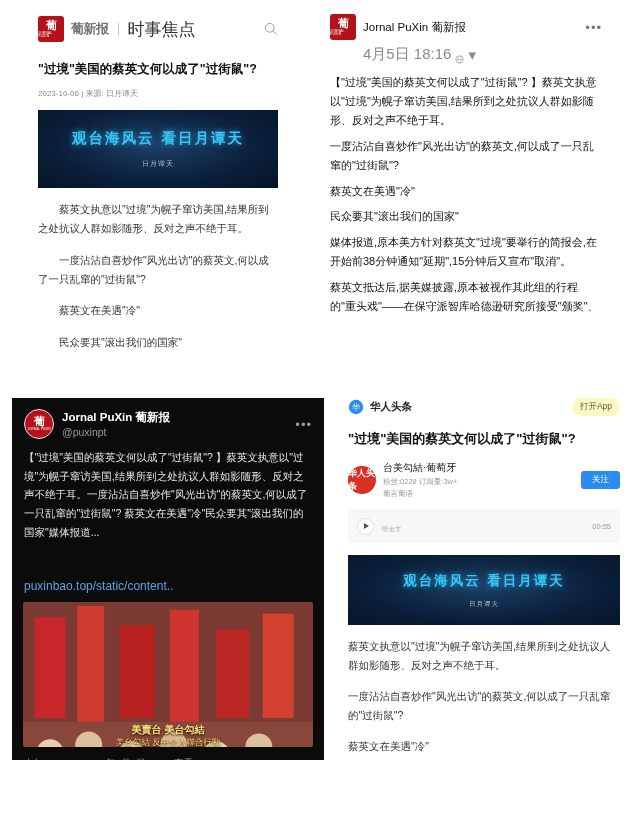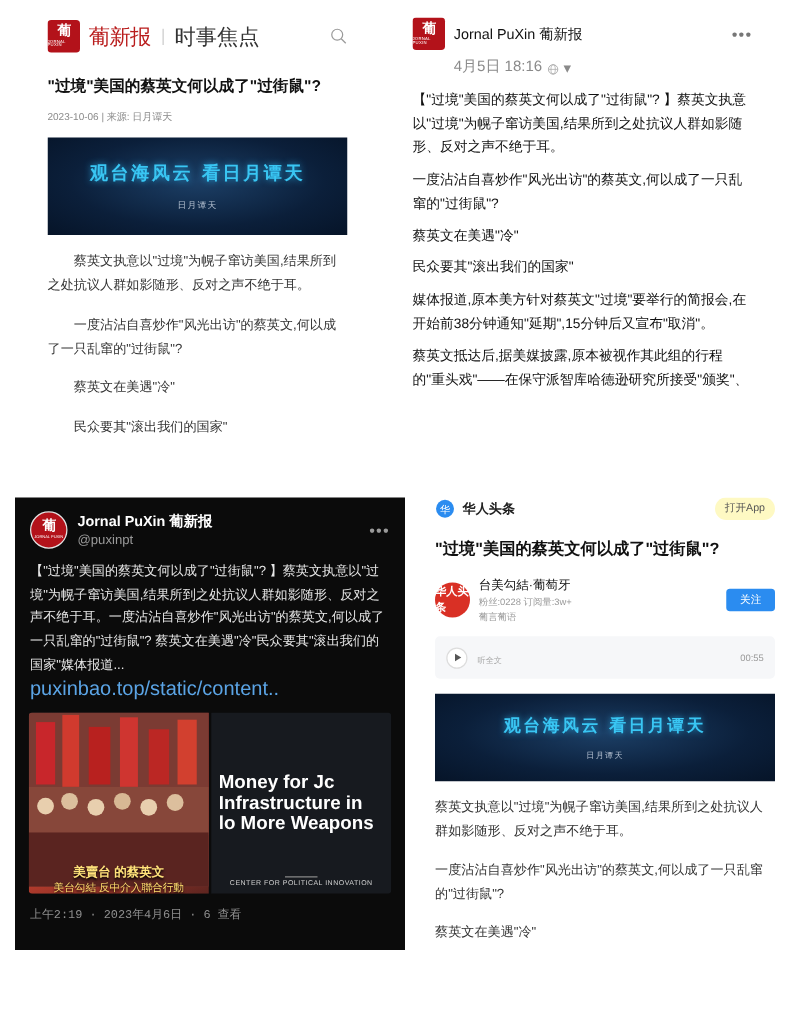--- a/index.html
+++ b/index.html
@@ -25,21 +25,21 @@
     padding: 2px 0 6px 0;
   }
   .logo-sq {
     width: 26px; height: 26px; border-radius: 3px;
     background: #b3121a; color: #fff;
     display: flex; flex-direction: column; align-items: center; justify-content: center;
     line-height: 1;
   }
   .logo-sq .ch { font-size: 11px; font-weight: bold; letter-spacing: -1px; }
   .logo-sq .en { font-size: 3.4px; letter-spacing: .2px; margin-top: 1px; }
-  #p1 .brand-txt { font-size: 17px; font-weight: normal; color: #b91c1c; letter-spacing: -.5px; }
+  #p1 .brand-txt { font-size: 13px; font-weight: bold; color: #737373; letter-spacing: -.5px; }
   #p1 .divider-v { width: 1px; height: 13px; background: #ccc; margin: 0 2px; }
   #p1 .chan { font-size: 17px; color: #333; }
   #p1 .search-ic { margin-left: auto; width: 14px; height: 14px; }
   #p1 .search-ic svg { display: block; }
   #p1 .title {
     font-size: 12.5px; line-height: 1.5; color: #111; font-weight: bold;
     margin: 12px 0 0 0;
   }
   #p1 .meta { font-size: 8px; color: #8a8a8a; margin-top: 9px; }
   #p1 .banner {
@@ -56,42 +56,42 @@
   #p1 .banner .line2 {
     color: #cfd9e6; font-size: 7px; letter-spacing: 1px; margin-top: 11px; opacity: .85;
   }
   #p1 .para { font-size: 10.5px; line-height: 1.85; color: #333; margin-top: 12px; text-indent: 2em; }
 
   
   #p2 { left: 330px; top: 14px; width: 272px; height: 300px; }
   #p2 .hdr { display: flex; align-items: center; gap: 7px; }
   #p2 .brand { font-size: 11.5px; color: #111; }
   #p2 .dots { margin-left: auto; color: #777; font-size: 13px; letter-spacing: 1px; }
-  #p2 .subhdr { display: flex; align-items: center; gap: 4px; font-size: 12px; color: #8a8a8a; margin: 5px 0 0 33px; }
+  #p2 .subhdr { display: flex; align-items: center; gap: 4px; font-size: 15px; color: #8a8a8a; margin: 5px 0 0 33px; }
   #p2 .subhdr .glob { width: 9px; height: 9px; }
   #p2 .body { margin-top: 9px; }
   #p2 .body p { font-size: 11px; line-height: 1.72; color: #111; }
   #p2 .body p + p { margin-top: 7px; }
 
   
   #p3 { left: 12px; top: 398px; width: 312px; height: 362px; background: #0b0b0b; }
   #p3 .hdr { display: flex; align-items: center; gap: 8px; padding: 11px 12px 0 12px; }
   .logo-circ {
     width: 30px; height: 30px; border-radius: 50%;
     background: #b3121a; color: #fff;
     display: flex; flex-direction: column; align-items: center; justify-content: center;
     border: 1px solid #e3e3e3; line-height: 1;
   }
   .logo-circ .ch { font-size: 11px; font-weight: bold; letter-spacing: -1px; }
   .logo-circ .en { font-size: 3.2px; margin-top: 1px; }
   #p3 .names .n1 { color: #fff; font-size: 11.5px; font-weight: bold; }
   #p3 .names .n2 { color: #9a9a9a; font-size: 10.5px; margin-top: 1px; }
   #p3 .dots { margin-left: auto; color: #9a9a9a; font-size: 13px; letter-spacing: 1px; }
   #p3 .tweet { color: #e7e7e7; font-size: 10.5px; line-height: 1.78; padding: 9px 12px 0 12px; }
-  #p3 .link { color: #5ba4e5; font-size: 16px; padding: 2px 12px 0 12px; display: block; }
+  #p3 .link { color: #5ba4e5; font-size: 12px; padding: 2px 12px 0 12px; display: block; margin-top: 36px; }
   #p3 .media { margin: 9px 11px 0 11px; height: 145px; display: flex; gap: 2px; border-radius: 3px; overflow: hidden; }
   #p3 .media .left {
     flex: 1; position: relative;
     background: linear-gradient(160deg,#6d3a3a 0%,#8e2f2a 35%,#b33b2c 70%,#5d2520 100%);
   }
   #p3 .media .left .flags { position: absolute; inset: 0; }
   #p3 .media .left .cap {
     position: absolute; left: 6px; bottom: 10px; right: 6px;
     color: #ffe27a; font-size: 10px; font-weight: bold; text-align: center;
     text-shadow: 0 1px 2px #000;
@@ -256,29 +256,22 @@
           <rect x="124" y="6" width="16" height="54" fill="#d2402f"></rect>
           <rect x="0" y="62" width="150" height="40" fill="#8a4a3c" opacity=".85"></rect>
           <circle cx="14" cy="78" r="7" fill="#e8cfae"></circle>
             <circle cx="34" cy="74" r="7" fill="#dcbf9d"></circle>
           <circle cx="56" cy="79" r="7" fill="#e8cfae"></circle>
             <circle cx="78" cy="74" r="7" fill="#d8b894"></circle>
           <circle cx="100" cy="79" r="7" fill="#e8cfae"></circle>
             <circle cx="122" cy="75" r="7" fill="#dcbf9d"></circle>
           <rect x="0" y="100" width="150" height="45" fill="#5a2420"></rect>
         </svg>
-        <div class="cap">美賣台  的蔡英文</div>
+        <div class="cap">美賣台  美台勾結</div>
         <div class="cap2">美台勾結 反中介入聯合行動</div>
-      </div>
-      <div class="right">
-        <div class="big">Money for Jc Infrastructure in lo More Weapons</div>
-        <div class="cpi">
-          <div class="bar"></div>
-          <span>CENTER FOR POLITICAL INNOVATION</span>
-        </div>
       </div>
     </div>
     <div class="footer">上午2:19 · 2023年4月6日 · 6 查看</div>
   </div>
 
   <div class="panel" id="p4">
     <div class="hdr">
       <span class="hrlogo">
         <svg viewBox="0 0 16 16" width="16" height="16">
             <circle cx="8" cy="8" r="7.2" fill="#2b8cf0"></circle>

